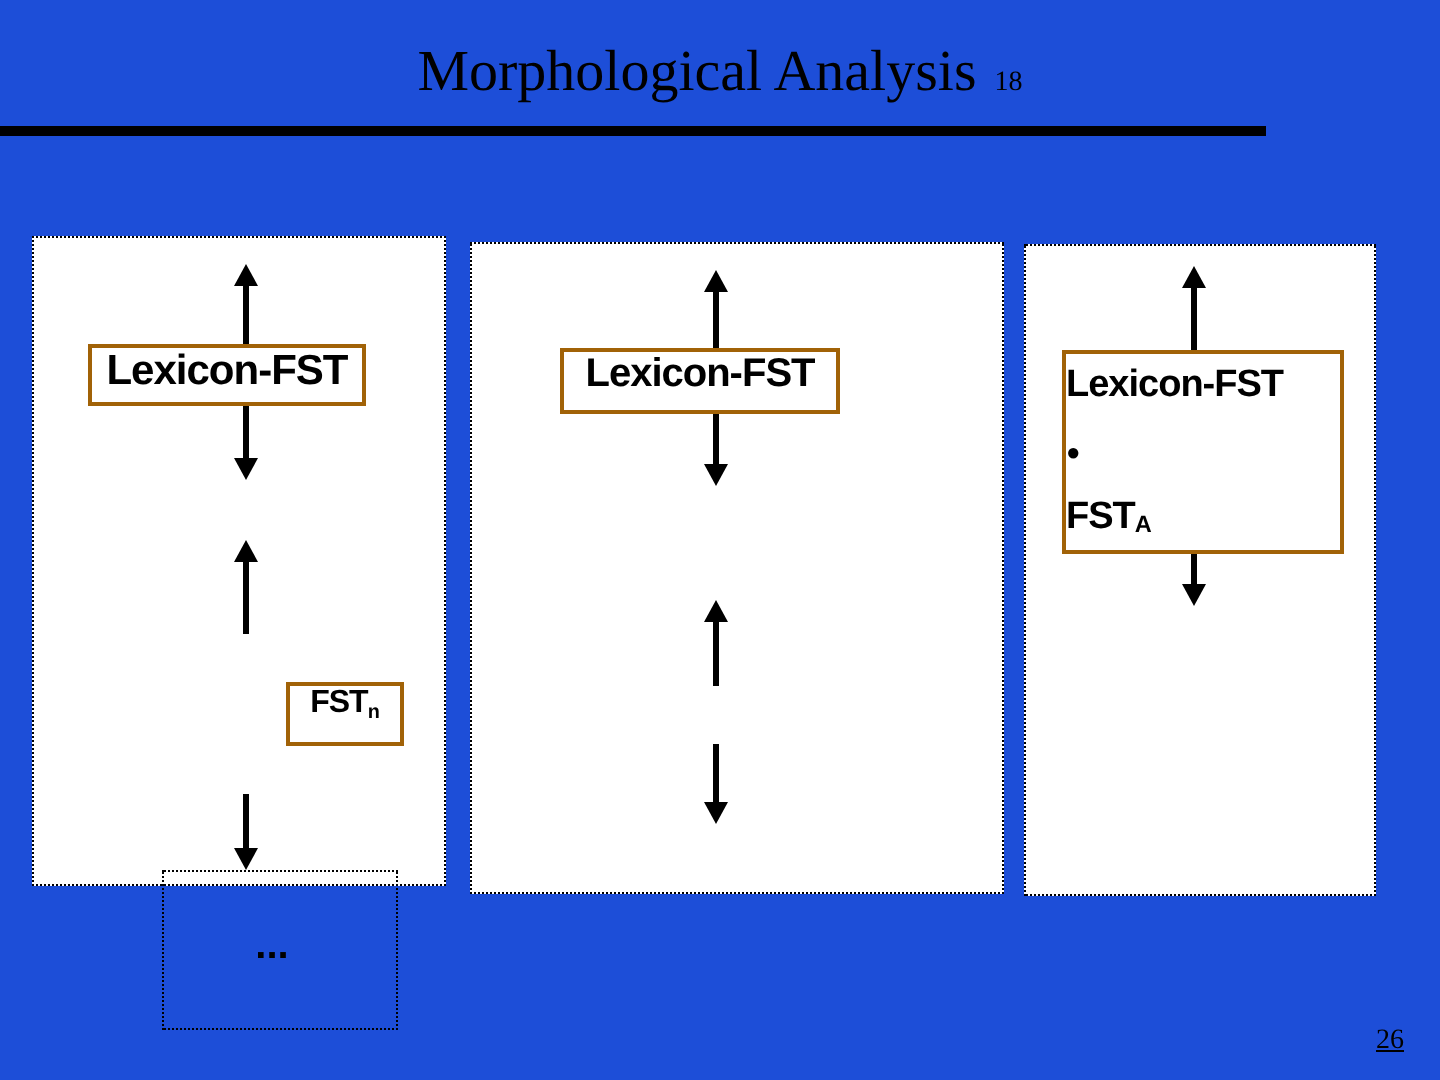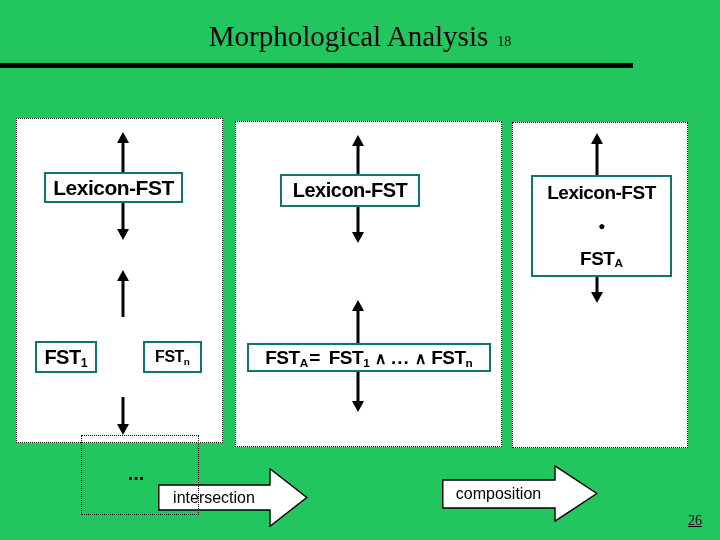--- a/index.html
+++ b/index.html
@@ -1,38 +1,38 @@
 <!DOCTYPE html>
 <html><head>
 <meta charset="utf-8">
 <style>
   html,body { margin:0; padding:0; background:#fff; }
   .slide {
-    position:relative; width:720px; height:540px; background:#22c55e;
+    position:relative; width:720px; height:540px; background:#1d4ed8;
     font-family:"Liberation Sans", sans-serif; color:#000; overflow:hidden;
   }
 
   
   .title-line {
     position:absolute; left:0; top:20px; width:720px; text-align:center;
     font-family:"Liberation Serif", serif; font-size:29px; color:#000; white-space:nowrap;
   }
   .title-num { font-size:14px; margin-left:9px; }
   .title-rule { position:absolute; left:0; top:63px; width:633px; height:5px; background:#000; }
 
   
   .panel { position:absolute; border:1px dotted #000; background:#fff; }
   #panel-left  { left:16px;  top:118px; width:205px; height:323px; }
   #panel-mid   { left:235px; top:121px; width:265px; height:324px; }
   #panel-right { left:512px; top:122px; width:174px; height:324px; }
 
   
   .solid-box {
-    position:absolute; border:2px solid #0f766e; background:#fff;
-    display:flex; align-items:center; justify-content:center;
+    position:absolute; border:2px solid #a16207; background:#fff;
+    display:flex; align-items:flex-start; justify-content:center;
     font-weight:bold; white-space:nowrap; z-index:3; letter-spacing:-0.5px;
   }
   #lex-box-1 { left:44px;  top:172px; width:135px; height:27px; font-size:21px; }
   #lex-box-2 { left:280px; top:174px; width:136px; height:29px; font-size:20px; }
   #eq-box    { left:247px; top:343px; width:240px; height:25px; font-size:19px; }
   #combo-box {
     left:531px; top:175px; width:137px; height:88px; font-size:19px;
     flex-direction:column; justify-content:space-between; padding:5px 0;
   }
   .combo-line { display:flex; align-items:center; justify-content:center; }
@@ -117,23 +117,20 @@
   <div class="varrow up" style="left:117px; top:270px; height:47px;">
       <div class="head"></div>
       <div class="stem"></div>
     </div>
 
   <div style="position:absolute; left:16px; top:118px; width:205px; height:323px;">
     <div class="inner-dotted"></div>
     <div class="dots-between">...</div>
   </div>
 
-  <div class="solid-box" style="left:35px; top:341px; width:58px; height:28px; font-size:20px;">
-    <span><span>FST</span><span class="sub">1</span></span>
-  </div>
   <div class="solid-box" style="left:143px; top:341px; width:55px; height:28px; font-size:16px;">
     <span><span>FST</span><span class="sub">n</span></span>
   </div>
   <div class="varrow down" style="left:117px; top:397px; height:38px;">
       <div class="head"></div>
       <div class="stem"></div>
     </div>
 
   <div class="varrow up" style="left:352px; top:135px; height:39px;">
       <div class="head"></div>
@@ -143,25 +140,20 @@
     <span>Lexicon-FST</span>
   </div>
   <div class="varrow down" style="left:352px; top:207px; height:36px;">
       <div class="head"></div>
       <div class="stem"></div>
     </div>
   <div class="varrow up" style="left:352px; top:300px; height:43px;">
       <div class="head"></div>
       <div class="stem"></div>
     </div>
-  <div class="solid-box" id="eq-box">
-    <span>
-      <span>FST</span><span class="sub">A</span><span class="eq-equals">=</span><span>FST</span><span class="sub">1</span><span class="eq-wedge">∧</span><span class="eq-dots">...</span><span class="eq-wedge">∧</span><span>FST</span><span class="sub">n</span>
-    </span>
-  </div>
   <div class="varrow down" style="left:352px; top:372px; height:40px;">
       <div class="head"></div>
       <div class="stem"></div>
     </div>
 
   <div class="varrow up" style="left:591px; top:133px; height:42px;">
       <div class="head"></div>
       <div class="stem"></div>
     </div>
   <div class="solid-box" id="combo-box">
@@ -170,28 +162,16 @@
     <div class="combo-line">
       <span>FST</span>
         <span class="sub">A</span>
     </div>
   </div>
   <div class="varrow down" style="left:591px; top:267px; height:36px;">
       <div class="head"></div>
       <div class="stem"></div>
     </div>
 
-  <div class="block-arrow" id="ba-intersection">
-    <svg width="150" height="59" viewBox="0 0 150 59">
-      <polygon points="0.8,17 112,17 112,0.8 148.8,29.5 112,58.2 112,42 0.8,42" fill="#ffffff" stroke="#000000" stroke-width="1.4"></polygon>
-    </svg>
-    <div class="ba-label">intersection</div>
-  </div>
-  <div class="block-arrow" id="ba-composition">
-    <svg width="156" height="57" viewBox="0 0 156 57">
-      <polygon points="0.8,15 113,15 113,0.8 154.8,28.5 113,56.2 113,43 0.8,43" fill="#ffffff" stroke="#000000" stroke-width="1.4"></polygon>
-    </svg>
-    <div class="ba-label">composition</div>
-  </div>
 
   <div class="page-num">26</div>
 
 </div>
 
 </body></html>

